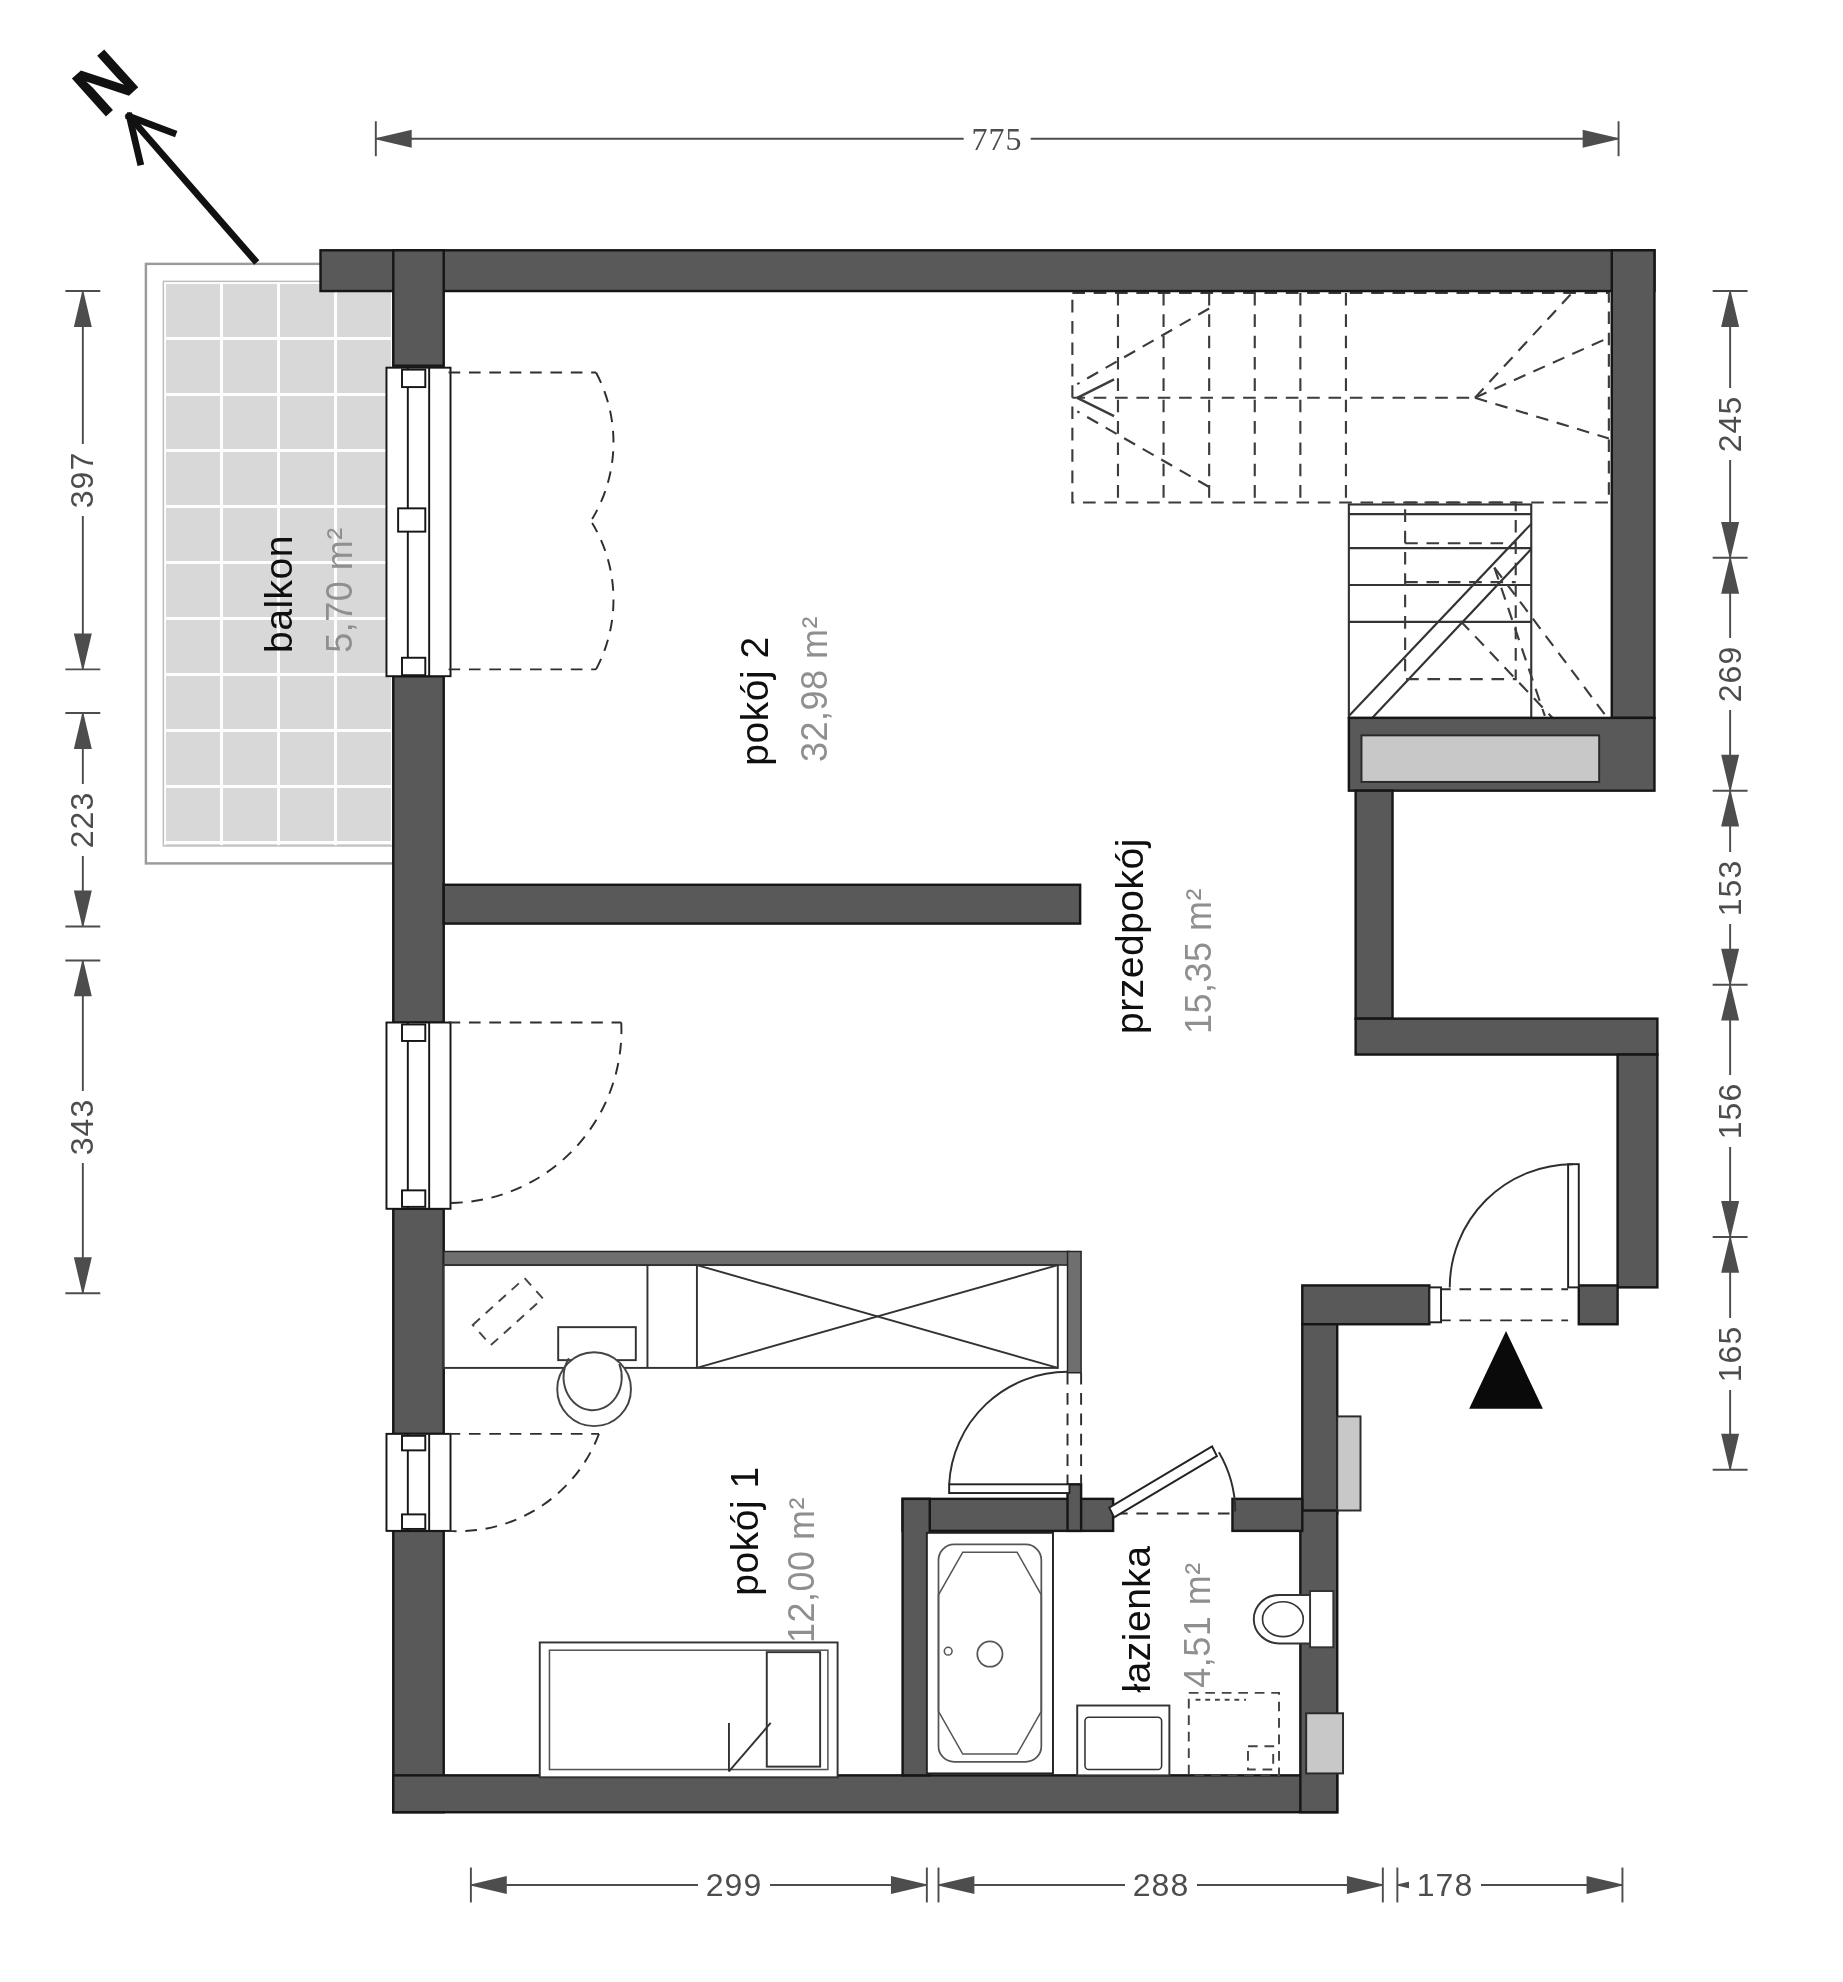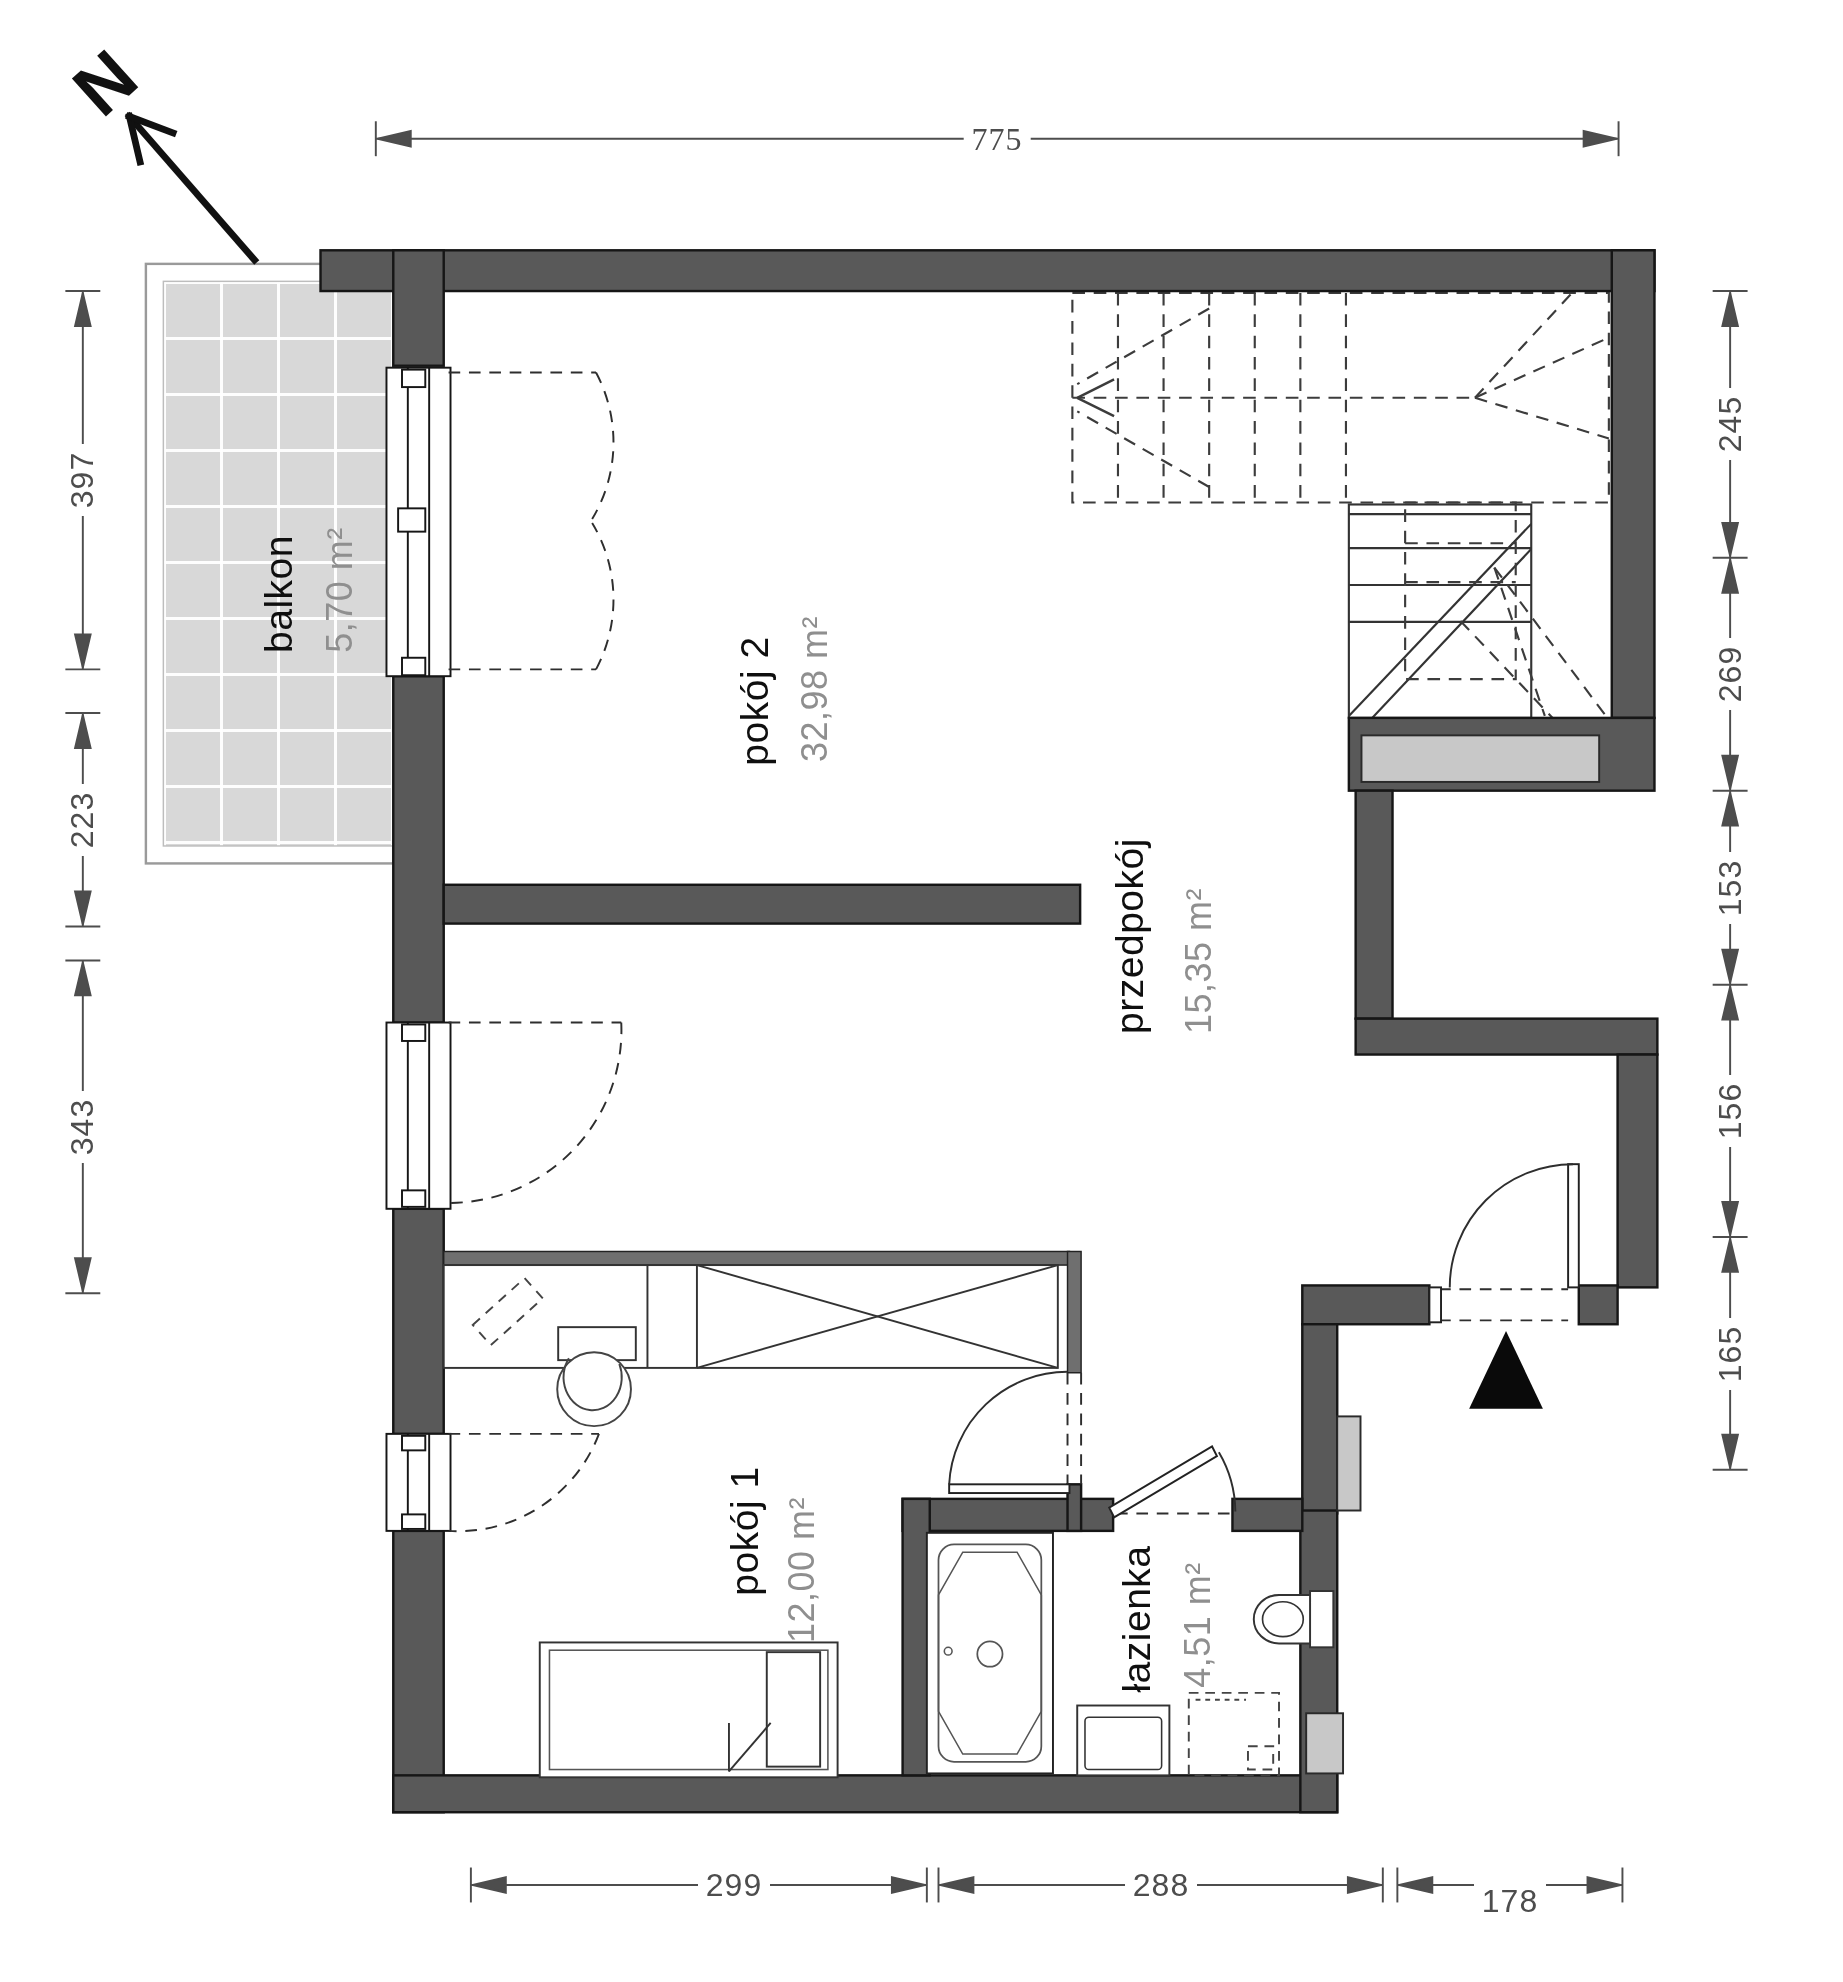--- a/index.html
+++ b/index.html
@@ -287,21 +287,21 @@
   <div class="lbl dim v" style="left:82px;top:1127px;">343</div>
 
   <div class="lbl dim v" style="left:1730px;top:424px;">245</div>
   <div class="lbl dim v" style="left:1730px;top:674px;">269</div>
   <div class="lbl dim v" style="left:1730px;top:888px;">153</div>
   <div class="lbl dim v" style="left:1730px;top:1111px;">156</div>
   <div class="lbl dim v" style="left:1730px;top:1354px;">165</div>
 
   <div class="lbl dim" style="left:699px;top:1885px;margin-left:35px;">299</div>
   <div class="lbl dim" style="left:1161px;top:1885px;text-align:right;">288</div>
-  <div class="lbl dim" style="left:1510px;top:1885px;margin-top:16px;">178</div>
+  <div class="lbl dim" style="left:1445px;top:1885px;">178</div>
 
   <div class="lbl rname v" style="left:279px;top:594px;">balkon</div>
   <div class="lbl rarea v" style="left:340px;top:590px;">5,70 m²</div>
 
   <div class="lbl rname v" style="left:755px;top:701px;">pokój 2</div>
   <div class="lbl rarea v" style="left:815px;top:689px;">32,98 m²</div>
 
   <div class="lbl rname v" style="left:1130px;top:936px;">przedpokój</div>
   <div class="lbl rarea v" style="left:1199px;top:961px;">15,35 m²</div>
 

